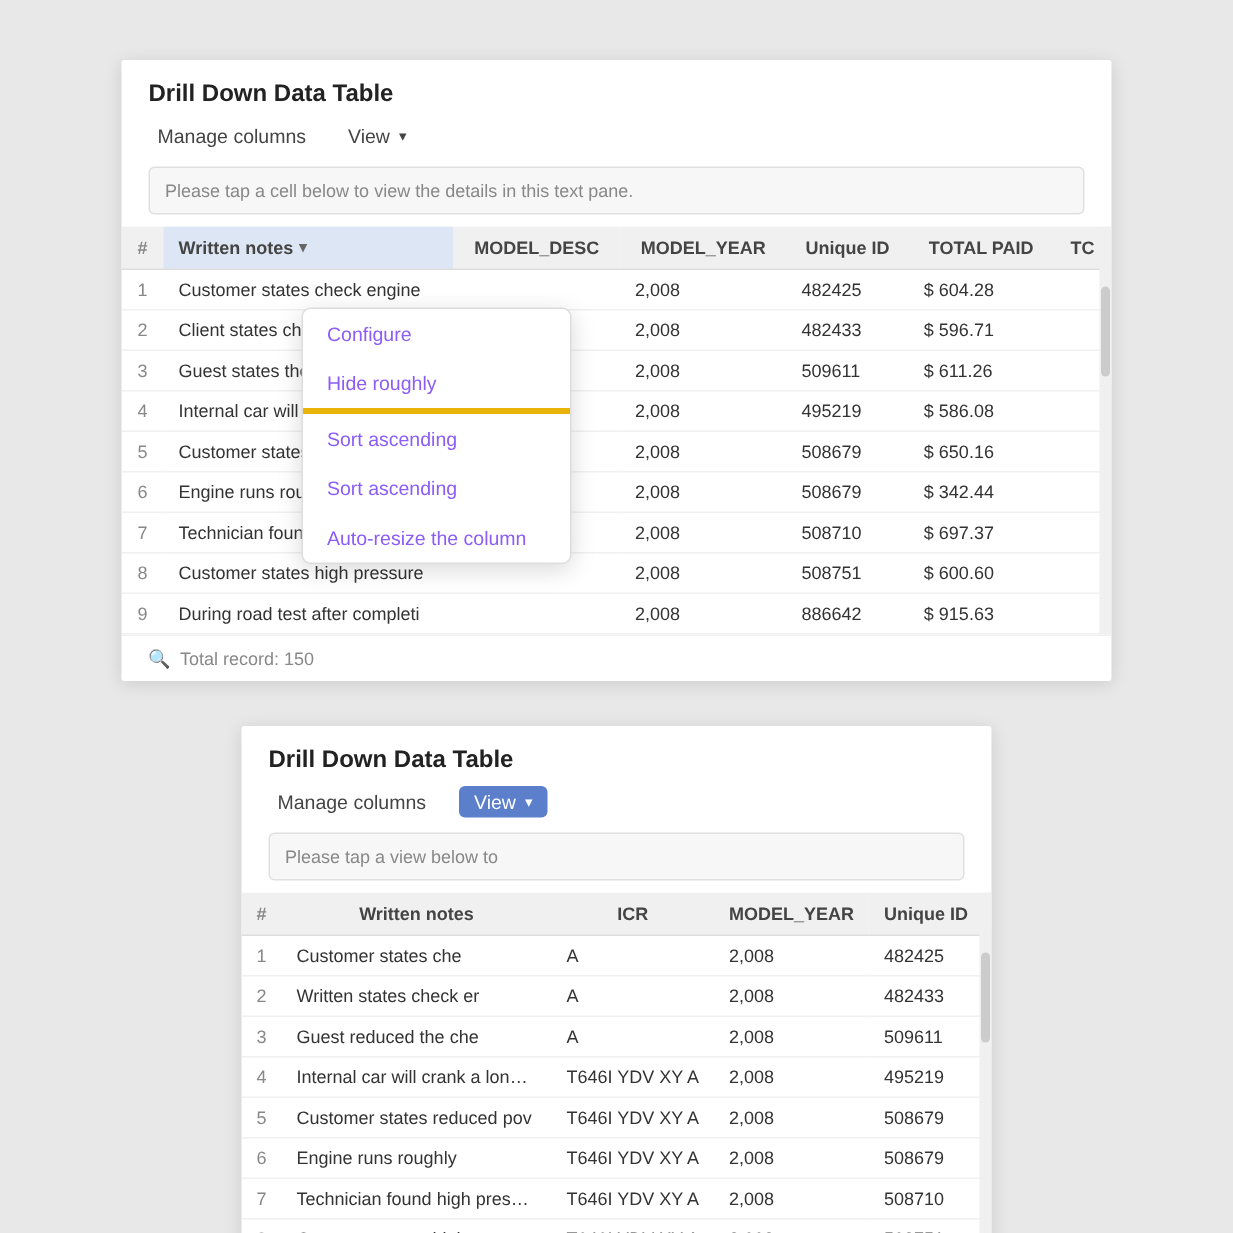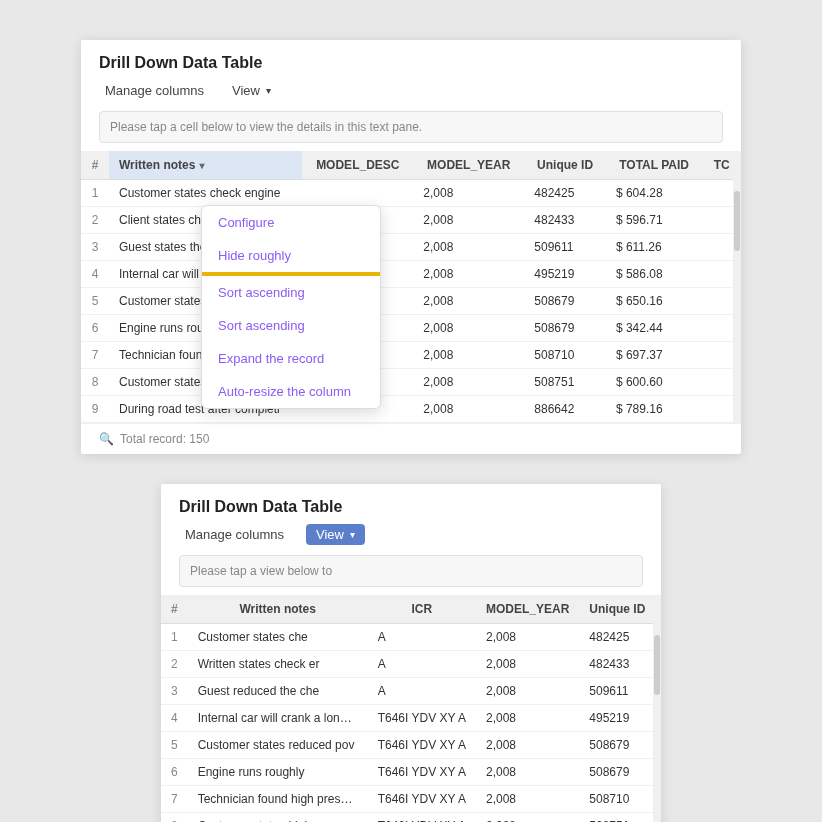--- a/index.html
+++ b/index.html
@@ -296,41 +296,40 @@
     <td>508751</td>
     <td>$ 600.60</td>
     <td></td>
   </tr>
           <tr>
     <td class="col-num">9</td>
     <td class="col-written">During road test after completi</td>
     <td></td>
     <td>2,008</td>
     <td>886642</td>
-    <td>$ 789.16</td>
+    <td>$ 915.63</td>
     <td></td>
   </tr>
         </tbody>
     </table>
     <div class="scroll-indicator">
       <div class="scroll-thumb"></div>
     </div>
   </div>
   <div class="footer-bar">
     <span style="font-size:12px;">🔍</span>
     <span>Total record: 150</span>
   </div>
 
   <div class="dropdown-overlay">
     <div id="top-dropdown-items">
         <div class="dropdown-item">Configure</div>
         <div class="dropdown-item">Hide roughly</div>
         <div class="dropdown-item separator">Sort ascending</div>
         <div class="dropdown-item">Sort ascending</div>
-        <div class="dropdown-item">Expand the record</div>
         <div class="dropdown-item">Auto-resize the column</div>
       </div>
   </div>
 </div>
 
 <div class="card card-bottom">
   <div class="card-header">Drill Down Data Table</div>
   <div class="toolbar">
     <button class="toolbar-btn">Manage columns</button>
     <button class="toolbar-btn active">

